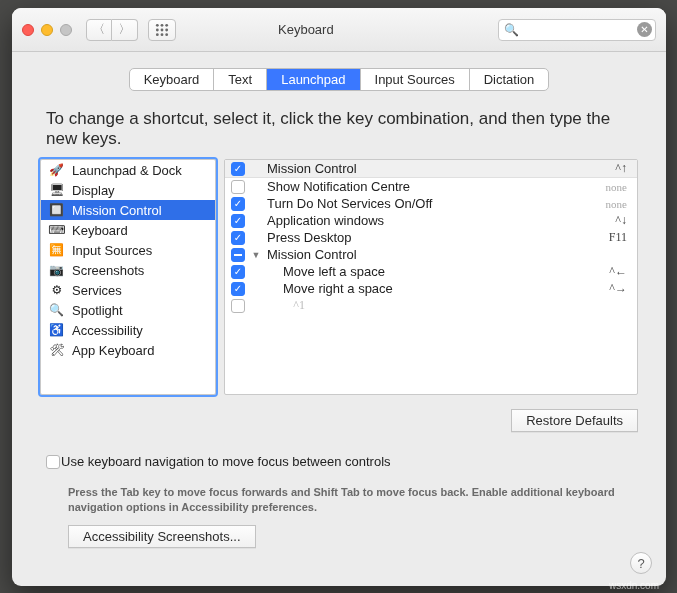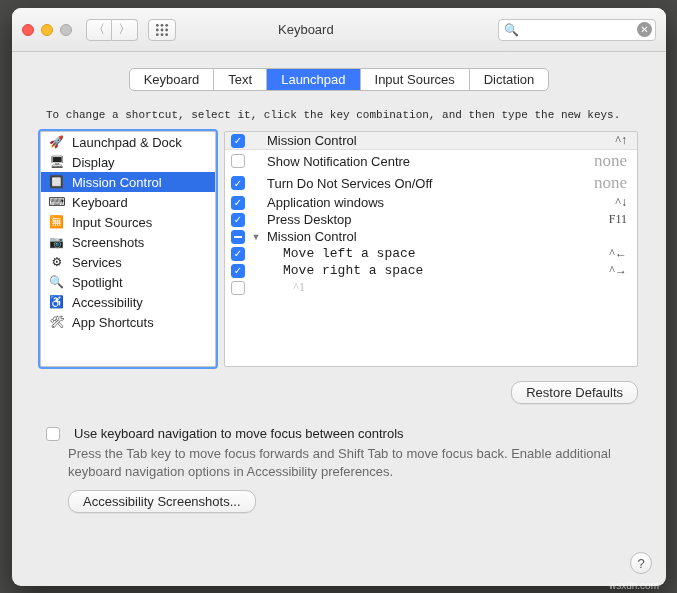--- a/index.html
+++ b/index.html
@@ -30,45 +30,45 @@
   .search{position:relative;width:158px;}
   .search input{width:100%;height:22px;border:1px solid #c8c8c8;border-radius:4px;padding:0 22px 0 24px;font-size:12px;background:#fff;color:#333;}
   .search .mag{position:absolute;left:6px;top:4px;color:#8a8a8a;font-size:12px;}
   .search .clr{position:absolute;right:4px;top:3px;width:15px;height:15px;border-radius:50%;background:#9a9a9a;color:#fff;font-size:10px;display:flex;align-items:center;justify-content:center;}
   .tabbar{display:flex;justify-content:center;padding:16px 0 8px;}
   .tabs{display:flex;border:1px solid #bdbdbd;border-radius:5px;overflow:hidden;background:#fff;}
   .tab{padding:3px 14px;font-size:13px;color:#2b2b2b;border-right:1px solid #bdbdbd;cursor:pointer;}
   .tab:last-child{border-right:none;}
   .tab.sel{background:#3a78ff;color:#fff;}
   .content{padding:4px 28px 14px;}
-  .instruct{font-size:11px;color:#2b2b2b;margin:6px 0 10px 6px;font-family:Liberation Mono, monospace;}
+  .instruct{font-size:17px;color:#2b2b2b;margin:6px 0 10px 6px;}
   .split{display:flex;gap:8px;}
   .sidebar{width:176px;height:236px;border:1px solid #c9c9c9;background:#fff;border-radius:2px;overflow:auto;outline:2px solid #5a9bff;outline-offset:0;}
   .side-item{display:flex;align-items:center;gap:7px;padding:2px 8px;font-size:13px;color:#222;cursor:pointer;}
   .side-item.sel{background:#2f6fe8;color:#fff;}
   .side-item .ic{width:16px;height:16px;display:flex;align-items:center;justify-content:center;font-size:12px;}
   .shortcut-list{flex:1;height:236px;border:1px solid #c9c9c9;background:#fff;border-radius:2px;overflow:auto;}
   .row{display:flex;align-items:center;font-size:13px;color:#222;padding:1px 10px 1px 6px;gap:6px;}
   .row.hdr{background:#f0f0f0;border-bottom:1px solid #e0e0e0;font-weight:400;}
   .row .cb{width:14px;height:14px;border:1px solid #b8b8b8;border-radius:3px;display:flex;align-items:center;justify-content:center;flex-shrink:0;}
   .row .cb.on{background:#2f7bff;border-color:#2f7bff;color:#fff;font-size:10px;}
   .row .cb.mix{background:#2f7bff;border-color:#2f7bff;}
   .row .cb.mix::after{content:"";width:8px;height:2px;background:#fff;}
   .row .disc{width:10px;color:#7a7a7a;font-size:9px;flex-shrink:0;text-align:center;}
   .row .lbl{flex:1;}
   .row .sc{font-size:12px;color:#444;font-family:-apple-system;min-width:38px;text-align:right;}
-  .row .sc.none{color:#a9a9a9;font-size:17px;}
+  .row .sc.none{color:#a9a9a9;font-size:11px;}
   .row.dim .sc{color:#bcbcbc;}
-  .row.ind .lbl{padding-left:16px;font-family:Liberation Mono, monospace;}
+  .row.ind .lbl{padding-left:16px;}
   .restore{display:flex;justify-content:flex-end;margin-top:14px;}
-  .btn{background:linear-gradient(#fdfdfd,#f1f1f1);border:1px solid #c2c2c2;border-radius:10px;padding:3px 14px;font-size:13px;color:#2b2b2b;cursor:pointer;box-shadow:0 1px 0 rgba(0,0,0,.05);}
+  .btn{background:linear-gradient(#fdfdfd,#f1f1f1);border:1px solid #c2c2c2;border-radius:0;padding:3px 14px;font-size:13px;color:#2b2b2b;cursor:pointer;box-shadow:0 1px 0 rgba(0,0,0,.05);}
   .footer{margin-top:22px;padding-left:6px;}
-  .kb-nav{display:flex;align-items:center;gap:14px;font-size:13px;color:#222;}
+  .kb-nav{display:flex;align-items:center;gap:1px;font-size:13px;color:#222;}
   .kb-nav .cb{width:14px;height:14px;border:1px solid #b8b8b8;border-radius:3px;background:#fff;}
-  .subtext{font-size:13px;color:#6a6a6a;margin:4px 0 10px 22px;line-height:1.35;max-width:560px;}
+  .subtext{font-size:11px;color:#6a6a6a;margin:16px 0 10px 22px;line-height:1.35;max-width:560px;font-weight:bold;}
   .acc-btn{margin-left:22px;}
   .help{position:absolute;right:14px;bottom:12px;width:22px;height:22px;border:1px solid #bfbfbf;border-radius:50%;background:linear-gradient(#fff,#eee);display:flex;align-items:center;justify-content:center;font-size:13px;color:#5a5a5a;}
   .watermark{position:absolute;right:18px;bottom:2px;font-size:10px;color:rgba(255,255,255,.6);}
 </style>
 </head>
 <body>
 
 <div class="window">
   <div class="titlebar">
     <div class="traffic">
@@ -150,21 +150,21 @@
           <div class="side-item">
             <span class="ic">🔍</span>
             <span>Spotlight</span>
           </div>
           <div class="side-item">
             <span class="ic">♿</span>
             <span>Accessibility</span>
           </div>
           <div class="side-item">
             <span class="ic">🛠</span>
-            <span>App Shortcuts</span>
+            <span>App Keyboard</span>
           </div>
         </div>
       <div class="shortcut-list" id="shortcuts">
           <div class="row hdr">
             <span class="cb on">✓</span>
             <span class="disc"></span>
             <span class="lbl">Mission Control</span>
             <span class="sc">^↑</span>
           </div>
           <div class="row">

